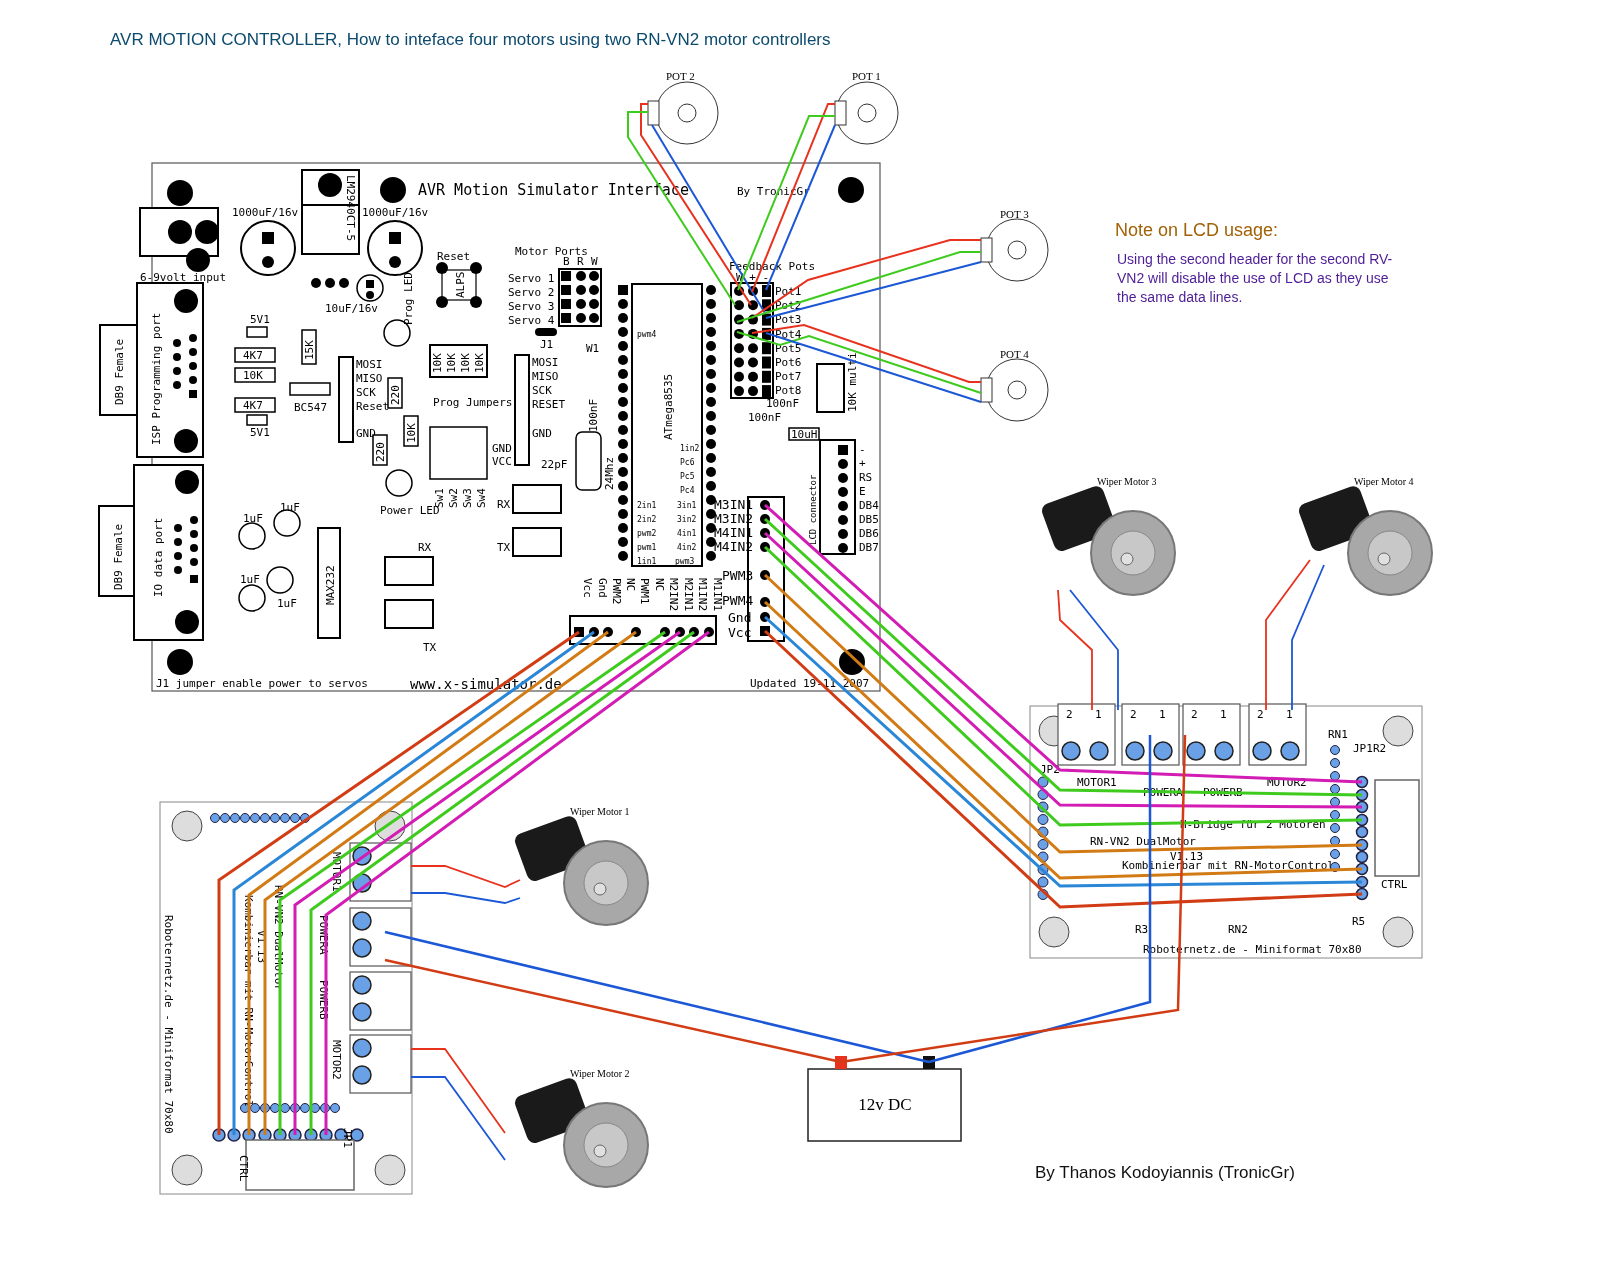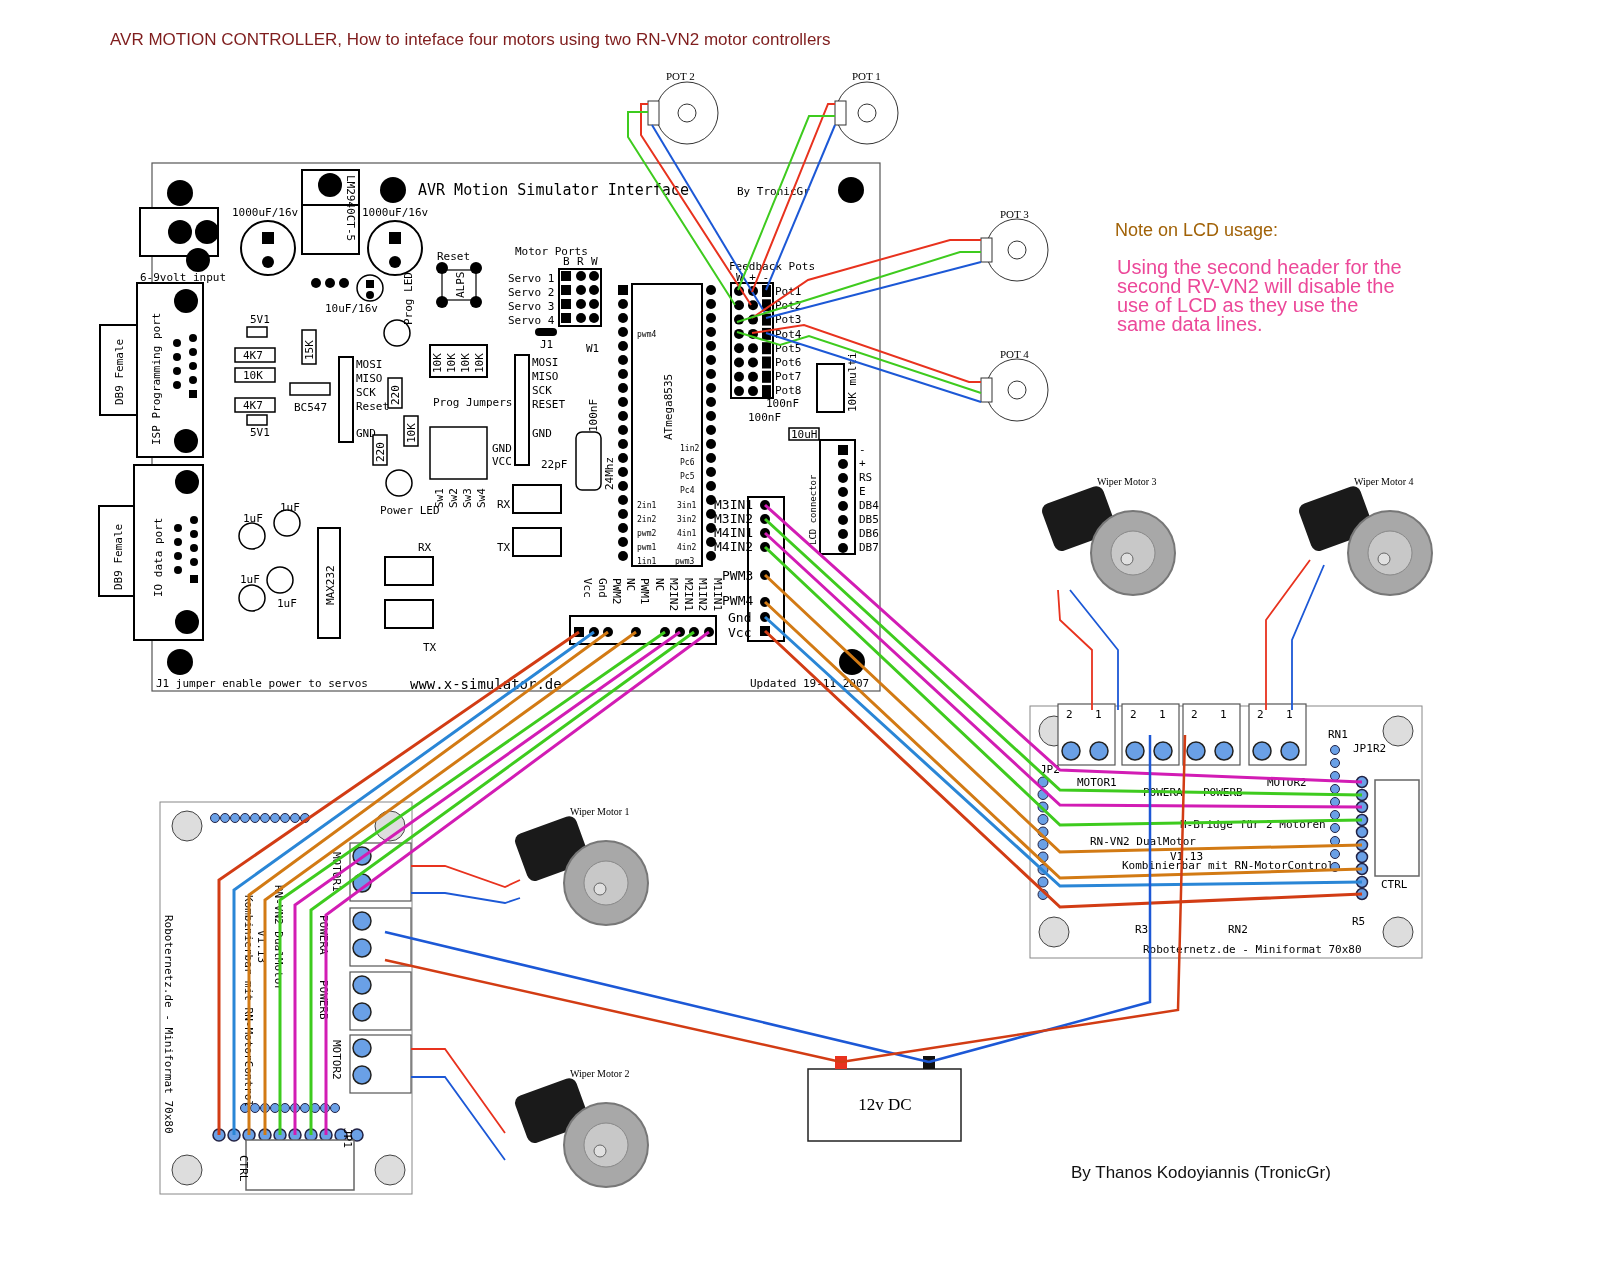--- a/index.html
+++ b/index.html
@@ -1,21 +1,21 @@
 <!DOCTYPE html>
 <html><head>
 <meta charset="utf-8">
 <style>
   html,body{margin:0;padding:0;background:#ffffff;}
   body{width:1600px;height:1280px;position:relative;overflow:hidden;font-family:"Liberation Sans",sans-serif;}
   .abs{position:absolute;}
-  .title{left:110px;top:30px;font-size:17px;color:#7f1d1d;}
+  .title{left:110px;top:30px;font-size:17px;color:#0c4a6e;}
   .note-h{left:1115px;top:220px;font-size:18px;color:#a16207;}
-  .note-b{left:1117px;top:250px;font-size:20px;color:#ec4899;line-height:19px;width:290px;margin-top:8px;}
-  .author{left:1035px;top:1163px;font-size:17px;color:#111;margin-left:36px;}
+  .note-b{left:1117px;top:250px;font-size:14px;color:#4c1d95;line-height:19px;width:290px;}
+  .author{left:1035px;top:1163px;font-size:17px;color:#111;}
   svg text{font-family:"DejaVu Sans Mono",monospace;}
   .pcb-label{font-family:"DejaVu Sans Mono",monospace;font-size:11px;fill:#000;}
   .pcb-title{font-family:"DejaVu Sans Mono",monospace;font-size:15px;fill:#000;}
   .serif-t{font-family:"Liberation Serif",serif;}
 </style>
 </head>
 <body>
 
 <div class="abs title">AVR MOTION CONTROLLER,  How to inteface four motors using two RN-VN2 motor controllers</div>
 <div class="abs note-h">Note on LCD usage:</div>

